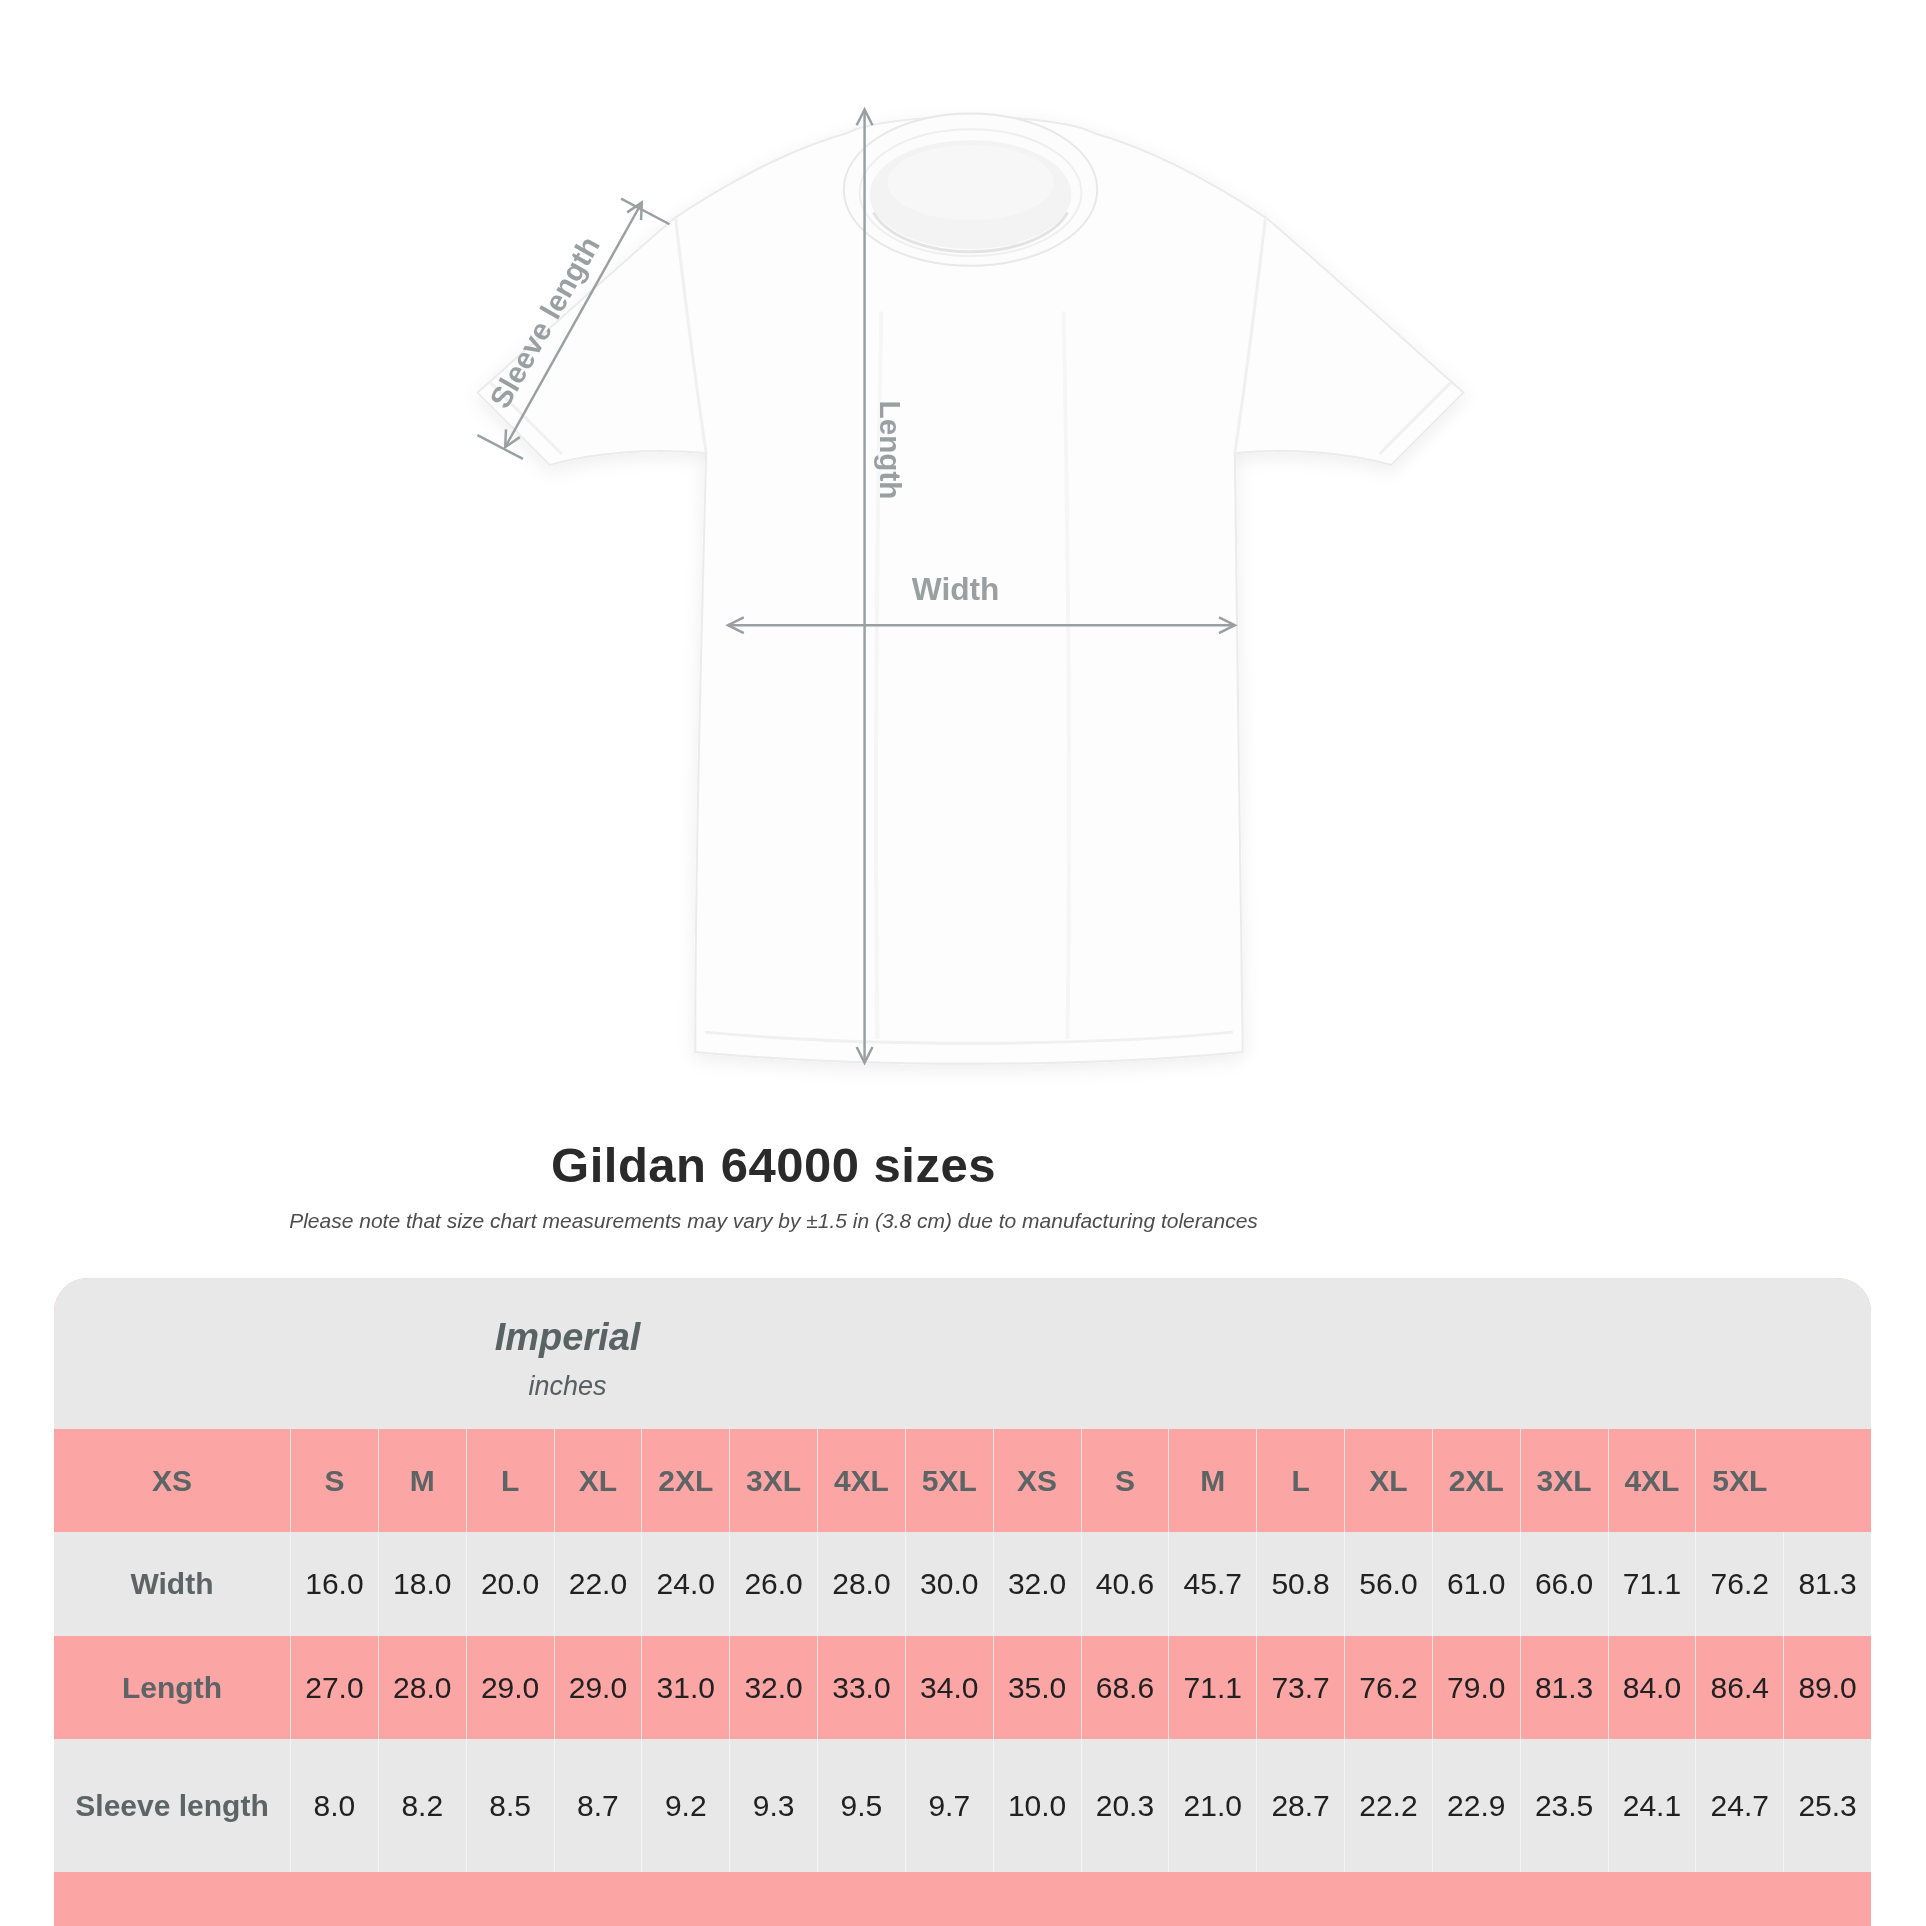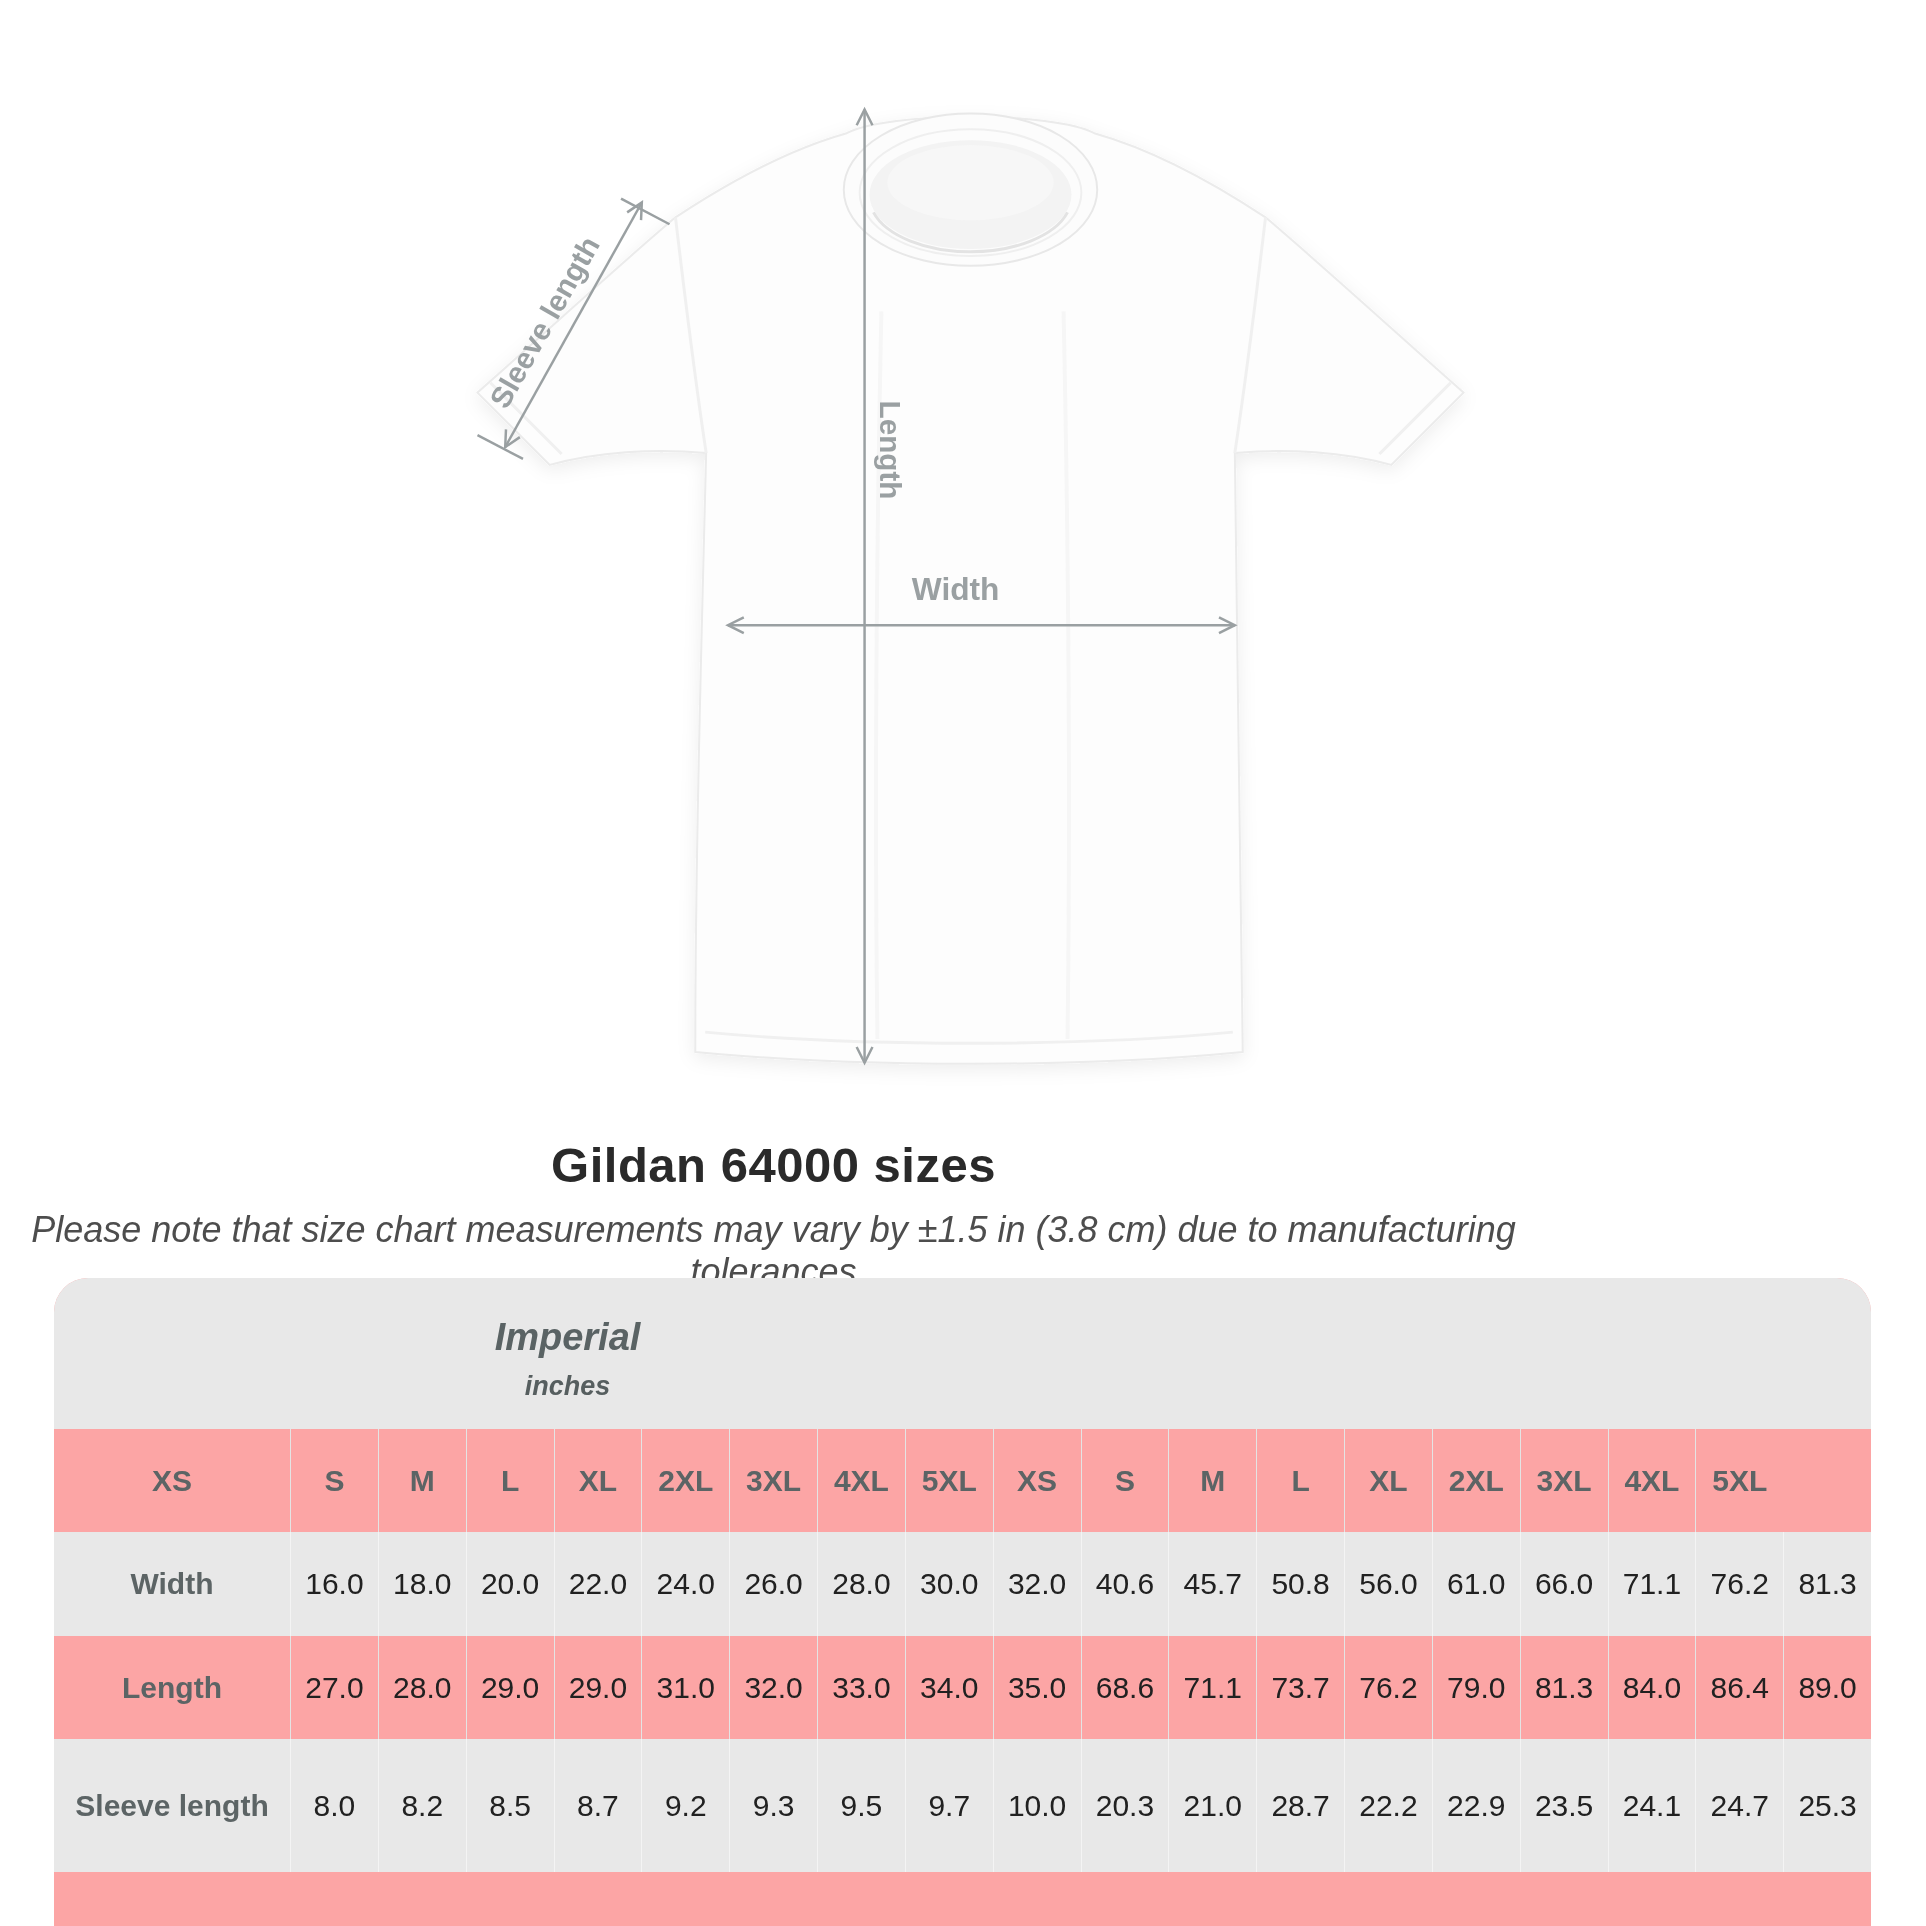--- a/index.html
+++ b/index.html
@@ -5,36 +5,36 @@
   html,body{margin:0;padding:0;}
   body{
     width:1927px;height:1927px;position:relative;background:#ffffff;
     font-family:"Liberation Sans", sans-serif;overflow:hidden;
   }
   
   .shirt-svg{position:absolute;left:327px;top:54px;}
   
   .heading{position:absolute;left:0;top:1137px;width:1547px;text-align:center;}
   .page-title{font-size:49px;font-weight:700;color:#2a2a2a;letter-spacing:0.5px;}
-  .page-subtitle{margin-top:16px;font-size:36px;font-style:italic;color:#4d4d4d;}
+  .page-subtitle{margin-top:16px;font-size:21px;font-style:italic;color:#4d4d4d;}
   
   .size-table{
     position:absolute;left:54px;top:1278px;width:1817px;height:736px;
     border-radius:34px;overflow:hidden;background:#fca5a5;
     display:flex;flex-direction:column;
   }
   .trow{display:grid;grid-template-columns:236px repeat(18,1fr);}
   .row-band{height:151px;grid-template-columns:1027px 1fr;background:#e8e8e8;}
   .row-size{height:103px;}
   .row-width{height:104px;background:#e8e8e8;}
   .row-length{height:103px;}
   .row-sleeve{height:133px;background:#e8e8e8;}
   .bandcell{display:flex;flex-direction:column;align-items:center;justify-content:center;padding-top:10px;}
   .gname{font-size:38px;font-weight:700;font-style:italic;color:#5a6364;}
-  .gunit{margin-top:12px;font-size:27px;font-style:italic;color:#565e5f;font-weight:bold;}
+  .gunit{margin-top:12px;font-size:27px;font-style:italic;color:#565e5f;}
   .c{display:flex;align-items:center;justify-content:center;font-size:30px;}
   .lab{font-weight:700;color:#5c6465;}
   .hd{font-weight:700;color:#5c6465;}
   .val{color:#212121;}
   .r-white .c:not(:first-child){border-left:1px solid #e4e4e4;}
   .r-gray  .c:not(:first-child){border-left:1px solid #f4f4f4;}
   .r-white .mf{border-left:4px solid #d9d9d9;}
   .r-gray  .mf{border-left:4px solid #f6f6f6;}
 </style>
 </head>

